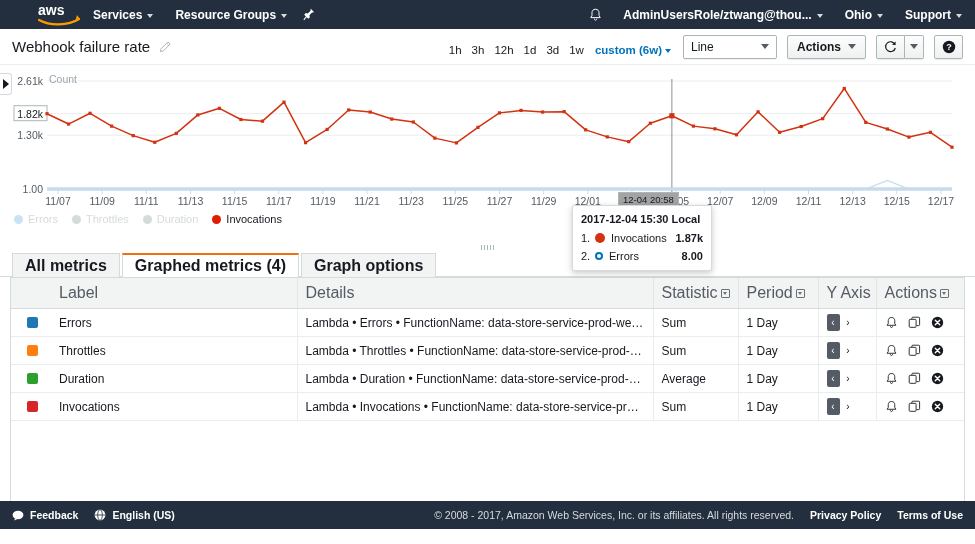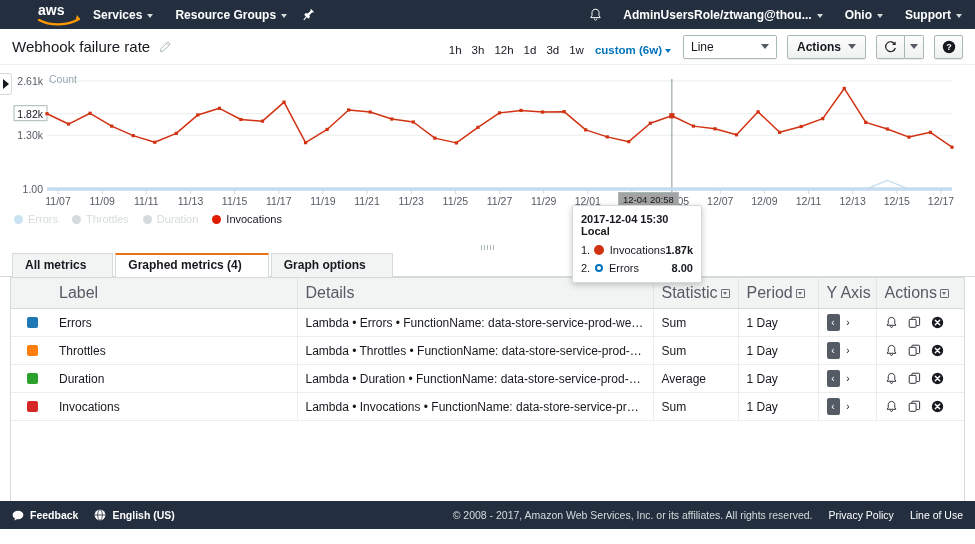--- a/index.html
+++ b/index.html
@@ -123,21 +123,21 @@
     font-size: 11px;
   }
   .legend-entry { display:flex; align-items:center; gap:5px; cursor:pointer; }
   .legend-dot { width:9px;height:9px;border-radius:50%; display:block; }
   .legend-dim { color:#d5dbdb; }
   .legend-on { color:#16191f; }
 
   
   #tooltip {
     position:absolute; left:572px; top:205px;
-    width: 130px;
+    width: 140px;
     background:#ffffff;
     border:1px solid #d5dbdb;
     border-radius: 2px;
     box-shadow: 0 2px 6px rgba(0,0,0,.22);
     padding: 7px 8px 8px 8px;
     z-index: 20;
   }
   #tooltip .tt-title { font-size:11px; font-weight:bold; color:#16191f; margin-bottom:7px;}
   .tt-row { display:flex; align-items:center; font-size:11px; margin-top:6px; }
   .tt-idx { color:#16191f; width:12px; }
@@ -164,22 +164,22 @@
 
   
   #tabs {
     position:absolute; top: 253px; left:0; right:0;
     border-bottom: 1px solid #d5dbdb;
     display:flex; align-items:flex-end;
     padding-left: 12px;
     height: 24px;
   }
   .tab {
-    font-size: 12px; font-weight: bold; color:#16191f;
-    padding: 5px 26px 5px 12px;
+    font-size: 16px; font-weight: bold; color:#16191f;
+    padding: 5px 12px 5px 12px;
     border: 1px solid #d5dbdb;
     border-bottom: none;
     background: #f2f3f3;
     margin-right: 2px;
     cursor:pointer;
     position:relative; top:1px;
     height: 24px;
     line-height: 13px;
   }
   .tab.active {
@@ -245,21 +245,21 @@
   
   #footer {
     position:absolute; left:0; right:0; bottom:15px; height:28px;
     background:#232f3e; color:#ffffff;
     display:flex; align-items:center;
     font-size: 10.5px; font-weight:bold;
     padding: 0 12px;
   }
   #footer .f-left { display:flex; align-items:center; gap:8px; }
   #footer .f-right { margin-left:auto; display:flex; align-items:center; gap:16px; color:#d5dbdb; font-weight:normal; }
-  #footer .f-link { color:#ffffff; cursor:pointer; font-weight:normal; }
+  #footer .f-link { color:#ffffff; cursor:pointer; font-weight:bold; }
   .f-item { display:flex; align-items:center; gap:6px; cursor:pointer; }
 </style>
 </head>
 <body>
 
 <div id="topnav">
   <div class="nav-left">
     <a class="aws-logo" title="aws">
       <svg width="46" height="29" viewBox="0 0 46 29">
         <text x="2" y="15" font-family="Liberation Sans, sans-serif" font-size="14" font-weight="bold" fill="#ffffff">aws</text>
@@ -726,15 +726,15 @@
         <circle cx="6" cy="6" r="5.4" fill="#ffffff"></circle>
         <ellipse cx="6" cy="6" rx="2.3" ry="5.4" fill="none" stroke="#232f3e" stroke-width="0.8"></ellipse>
         <line x1="0.7" y1="6" x2="11.3" y2="6" stroke="#232f3e" stroke-width="0.8"></line>
       </svg>
       <span>English (US)</span>
     </div>
   </div>
   <div class="f-right">
     <span>© 2008 - 2017, Amazon Web Services, Inc. or its affiliates. All rights reserved.</span>
     <span class="f-link">Privacy Policy</span>
-    <span class="f-link">Line of Use</span>
+    <span class="f-link">Terms of Use</span>
   </div>
 </div>
 
 </body></html>

